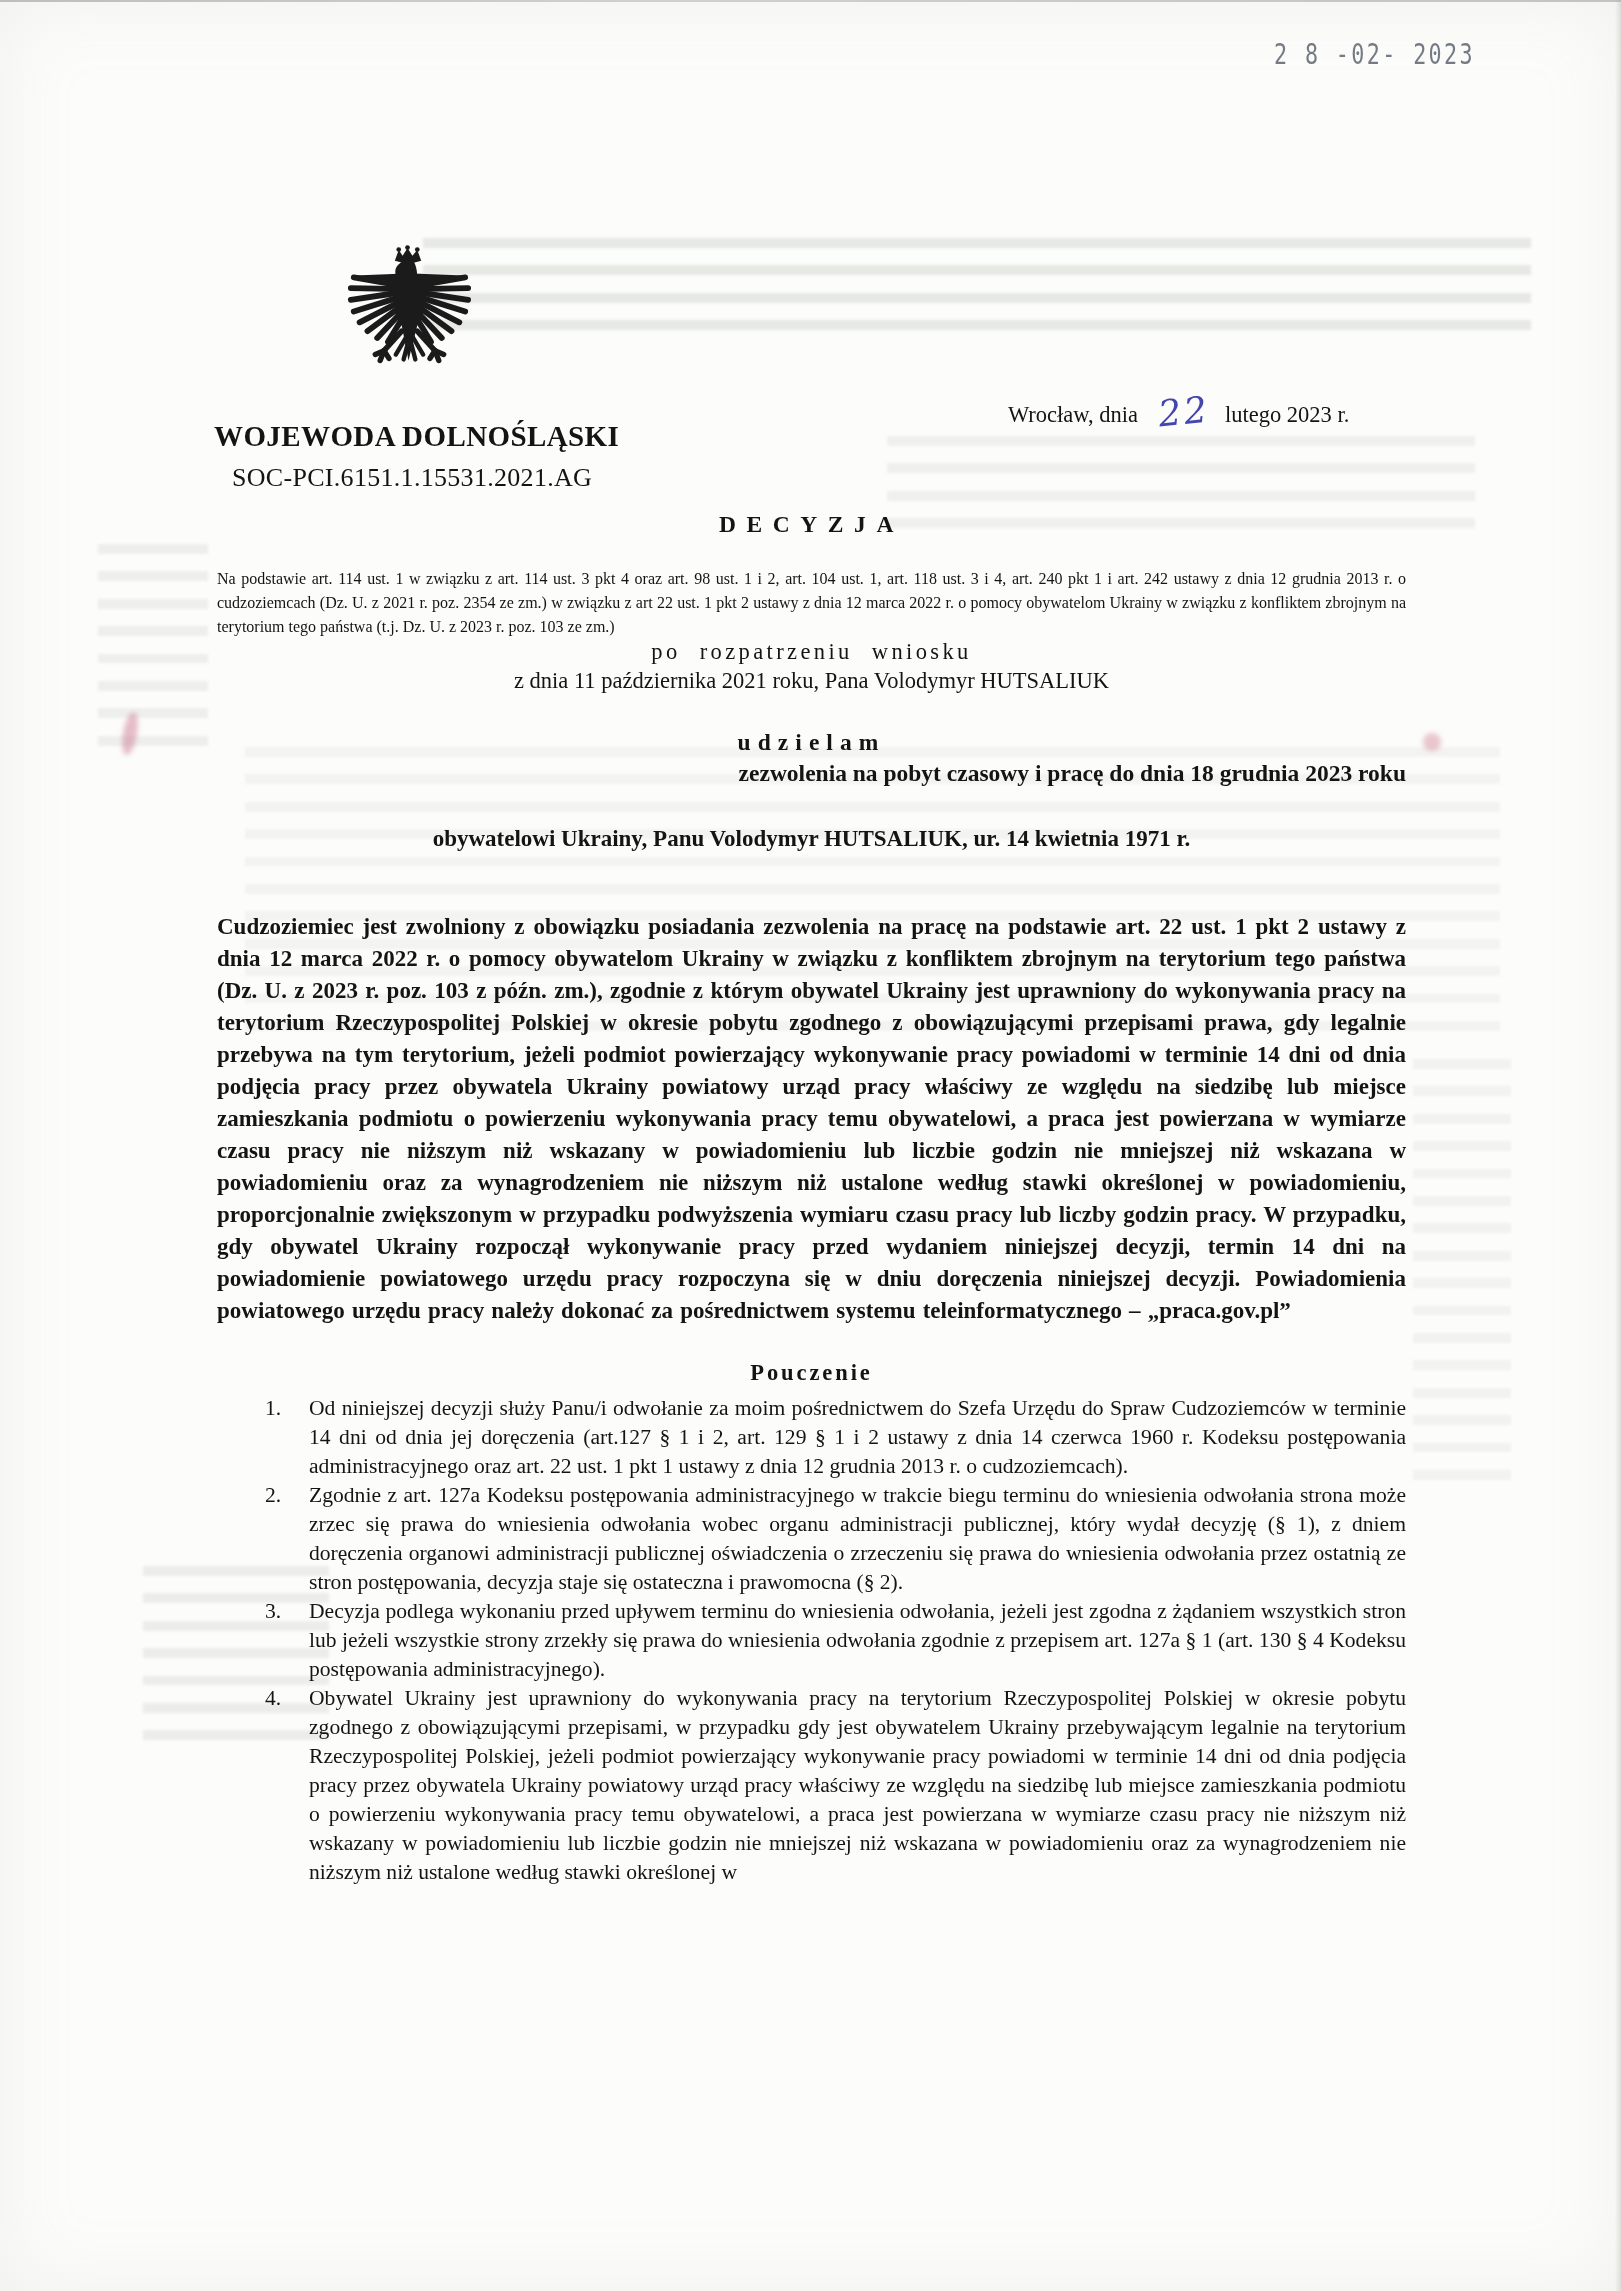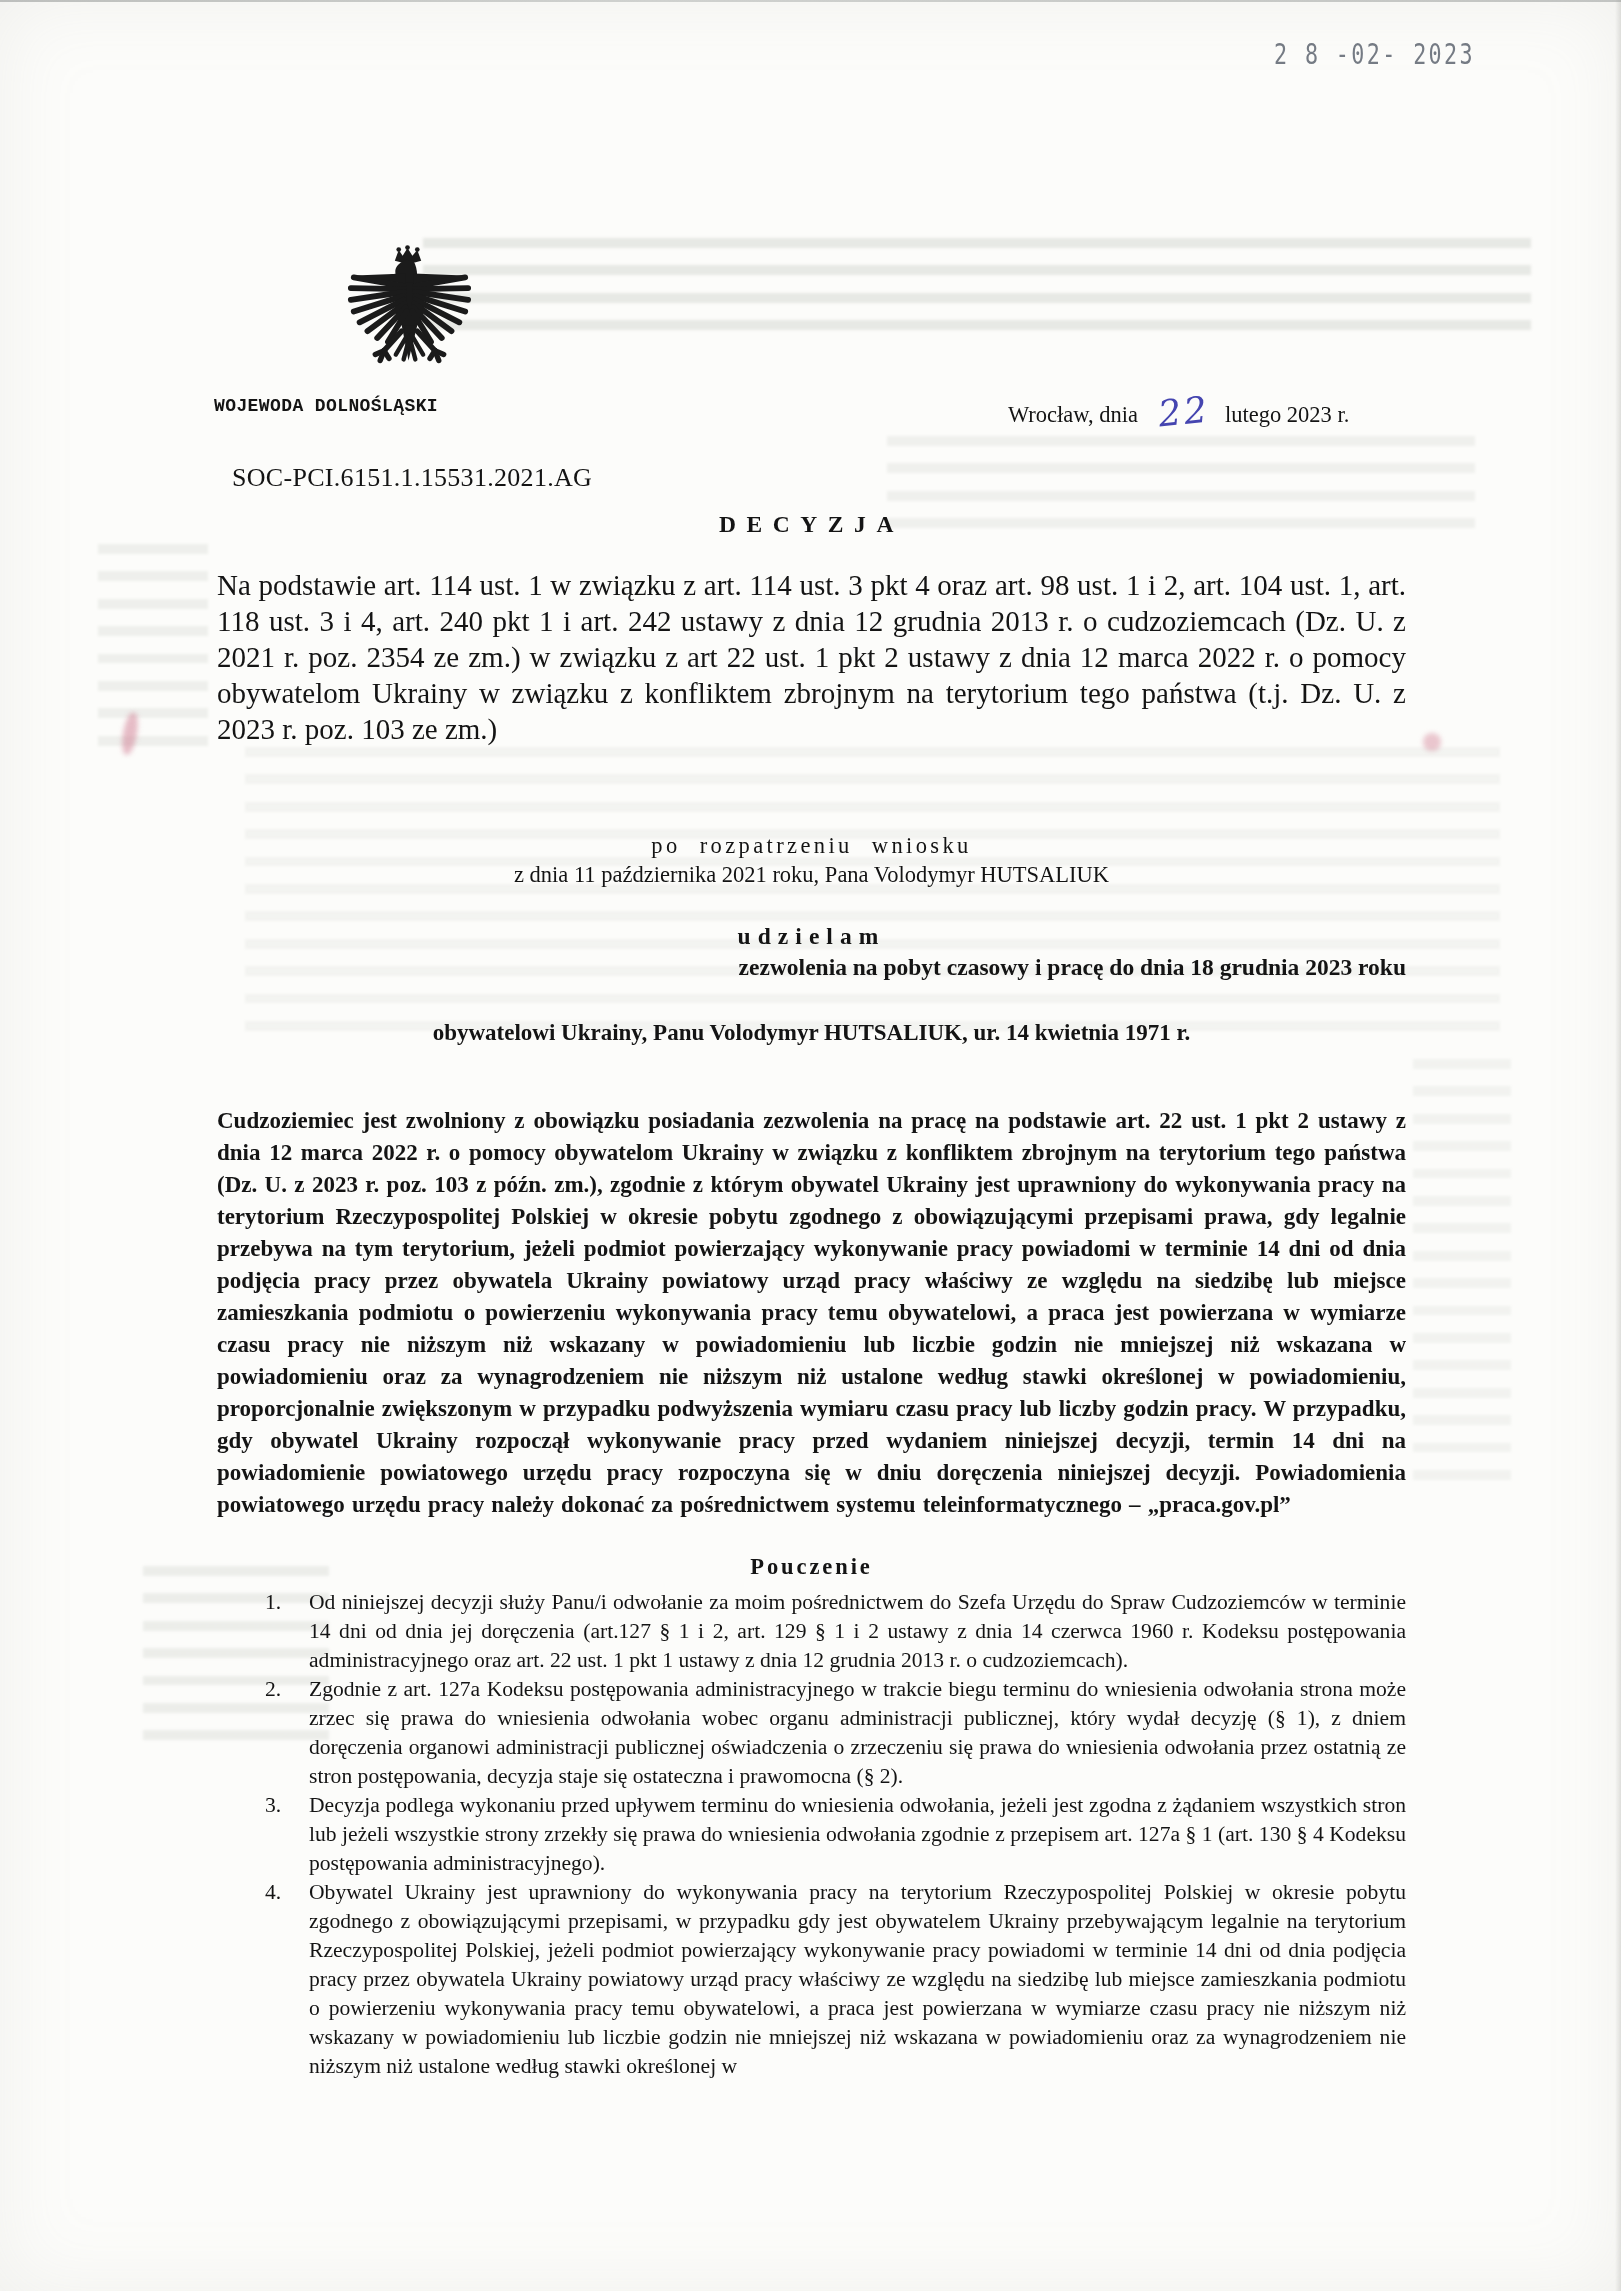--- a/index.html
+++ b/index.html
@@ -33,39 +33,39 @@
   .stamp {
     position:absolute; left:1274px; top:37px;
     font-family:"DejaVu Sans Mono",monospace;
     font-size:26.5px; color:#757b84; letter-spacing:2.9px;
     transform:scaleX(.82) scaleY(1.08); transform-origin:left top;
     white-space:pre;
   }
   
   .emblem { position:absolute; left:345px; top:245px; width:127px; height:137px; }
   .org-name {
-    position:absolute; left:214px; top:396px;
-    font-size:18px; font-weight:bold; letter-spacing:0.4px;font-family:Liberation Mono, monospace;
+    position:absolute; left:214px; top:420px;
+    font-size:29px; font-weight:bold; letter-spacing:0.4px;
   }
   .date-line { position:absolute; left:1008px; top:398px; font-size:22.5px; white-space:nowrap; }
   .hand-day {
     display:inline-block; margin:0 15.7px 0 19.6px;
     font-family:"DejaVu Serif",serif; font-style:italic;
     font-size:36px; line-height:23.5px; color:#4545b0;
     transform:rotate(-6deg) translateY(2px); letter-spacing:2.9px;
   }
   .ref-number { position:absolute; left:232px; top:463px; font-size:26px; letter-spacing:0.3px; }
   
   .main { position:absolute; left:217px; top:511px; width:1189px; }
   .title {
     text-align:center; font-weight:bold; font-size:23.5px;
     letter-spacing:.45em; margin-bottom:29px;
   }
   .legal-basis {
-    font-size:29px; line-height:36px; text-align:justify; margin-bottom:86px;
+    font-size:16px; line-height:24px; text-align:justify; 
   }
   .review-line { text-align:center; font-size:22.5px; letter-spacing:.15em; word-spacing:.45em; }
   .application-line { text-align:center; font-size:22.5px; margin-top:3px; }
   .grant-verb {
     text-align:center; font-size:23.5px; font-weight:bold;
     letter-spacing:.3em; margin-top:35px;
   }
   .grant-scope { text-align:right; font-size:23.5px; font-weight:bold; margin-top:3.9px; }
   .beneficiary { text-align:center; font-size:23px; font-weight:bold; margin-top:39px; }
   .exemption {

